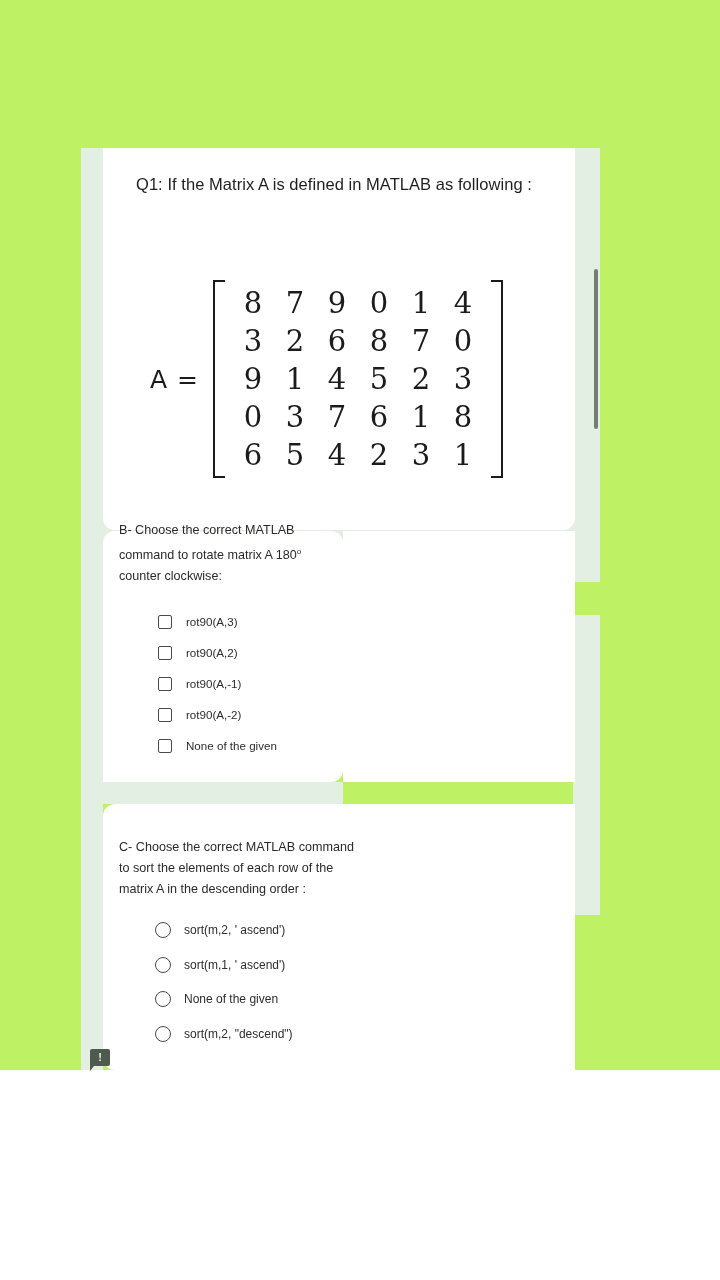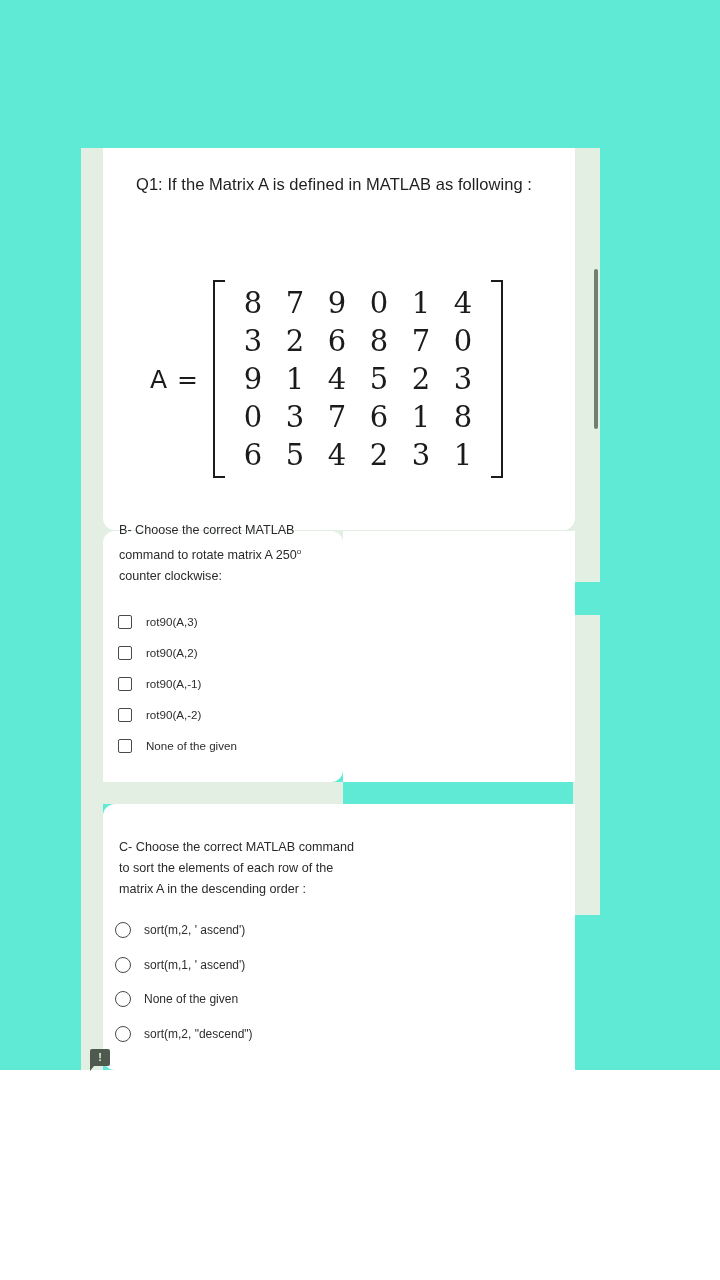--- a/index.html
+++ b/index.html
@@ -9,21 +9,21 @@
     height: 1280px;
     background: #ffffff;
     font-family: "Liberation Sans", sans-serif;
     overflow: hidden;
   }
 
   #page {
     position: relative;
     width: 720px;
     height: 1280px;
-    background: #5eead4;
+    background: #bef264;
   }
 
   
   .green-panel {
     position: absolute;
     background: #e4efe4;
   }
 
   #green-top      { left: 81px;  top: 148px;  width: 519px; height: 382px; }
   #green-strip-b  { left: 81px;  top: 530px;  width: 519px; height: 52px;  }
@@ -125,20 +125,21 @@
   .sup-deg { font-size: 8px; vertical-align: super; }
 
   .options { position: absolute; }
   #b-options { left: 118px; top: 606px; }
   #c-options { left: 115px; top: 913px; }
 
   .option-row {
     display: flex;
     align-items: center;
     height: 31px;
+    margin-left: 40px;
   }
   #c-options .option-row { height: 34.5px; }
 
   .box {
     width: 14px;
     height: 14px;
     border: 1.4px solid #4a4a4a;
     border-radius: 2px;
     flex: 0 0 auto;
   }
@@ -264,21 +265,21 @@
     </div>
     <div class="bracket right">
         <span></span>
       </div>
   </div>
 
   <div id="scroll-thumb"></div>
 
   <div class="q-prompt" id="b-prompt">
     <span>B- Choose the correct MATLAB</span><br>
-    <span>command to rotate matrix A 250</span><span class="sup-deg">o</span><br>
+    <span>command to rotate matrix A 180</span><span class="sup-deg">o</span><br>
     <span>counter clockwise:</span>
   </div>
 
   <div class="options" id="b-options">
     <div class="option-row">
       <div class="box"></div>
       <div class="option-label">rot90(A,3)</div>
     </div>
     <div class="option-row">
       <div class="box"></div>

